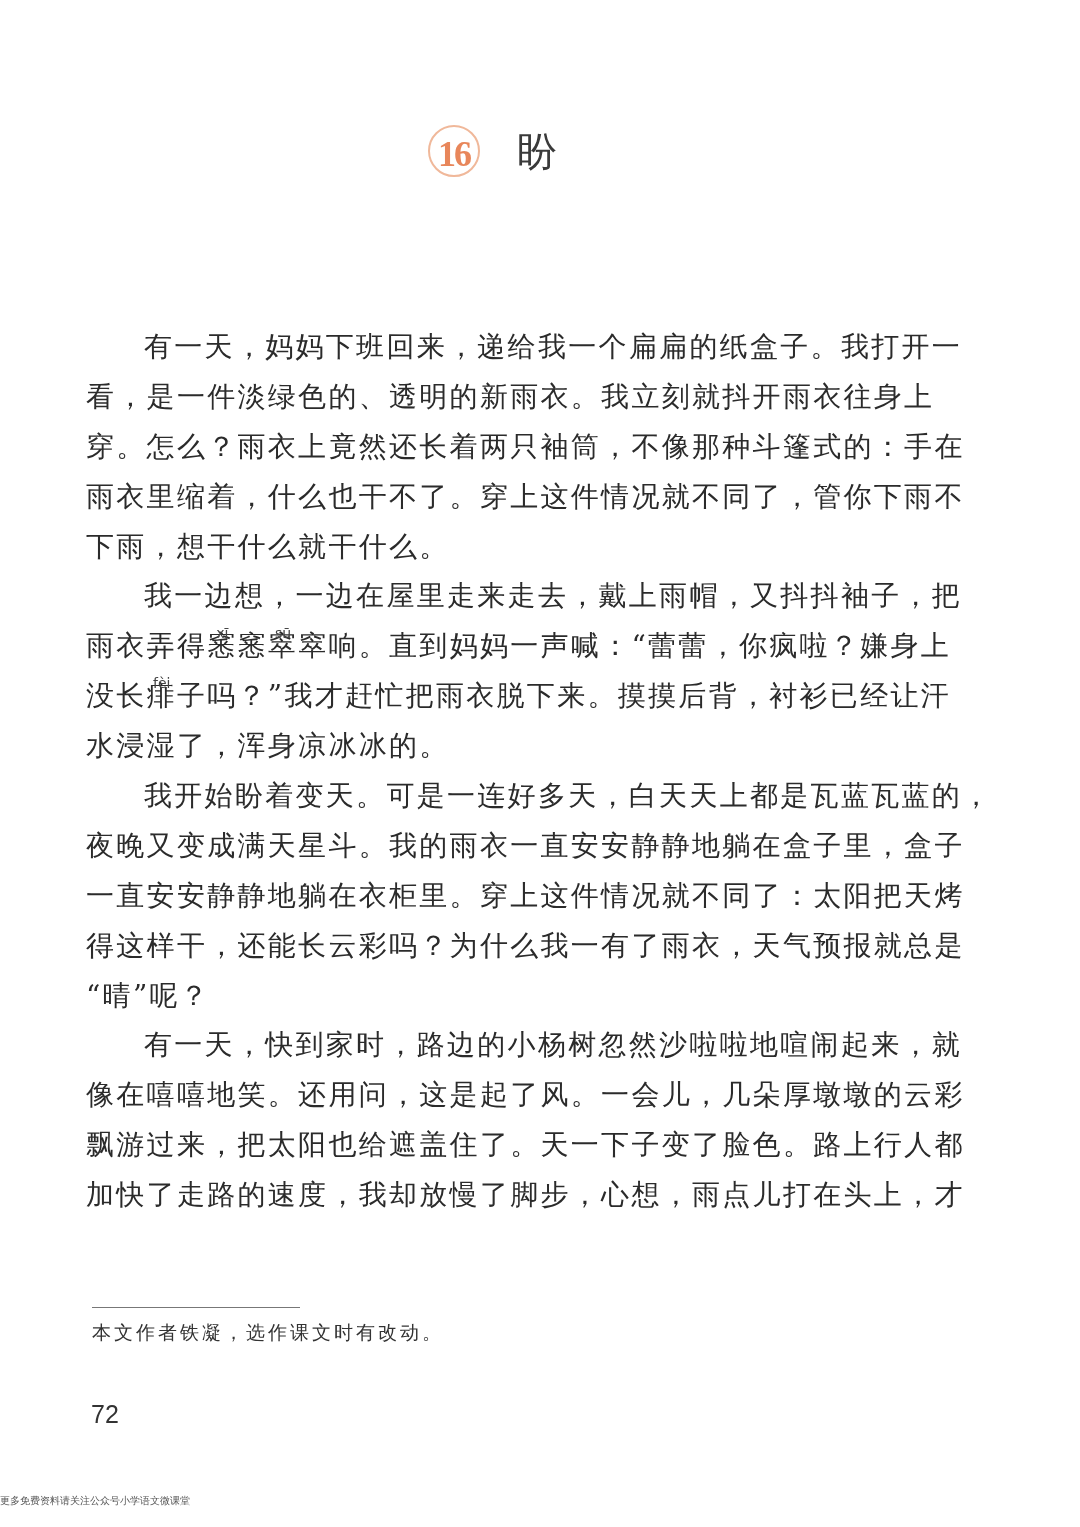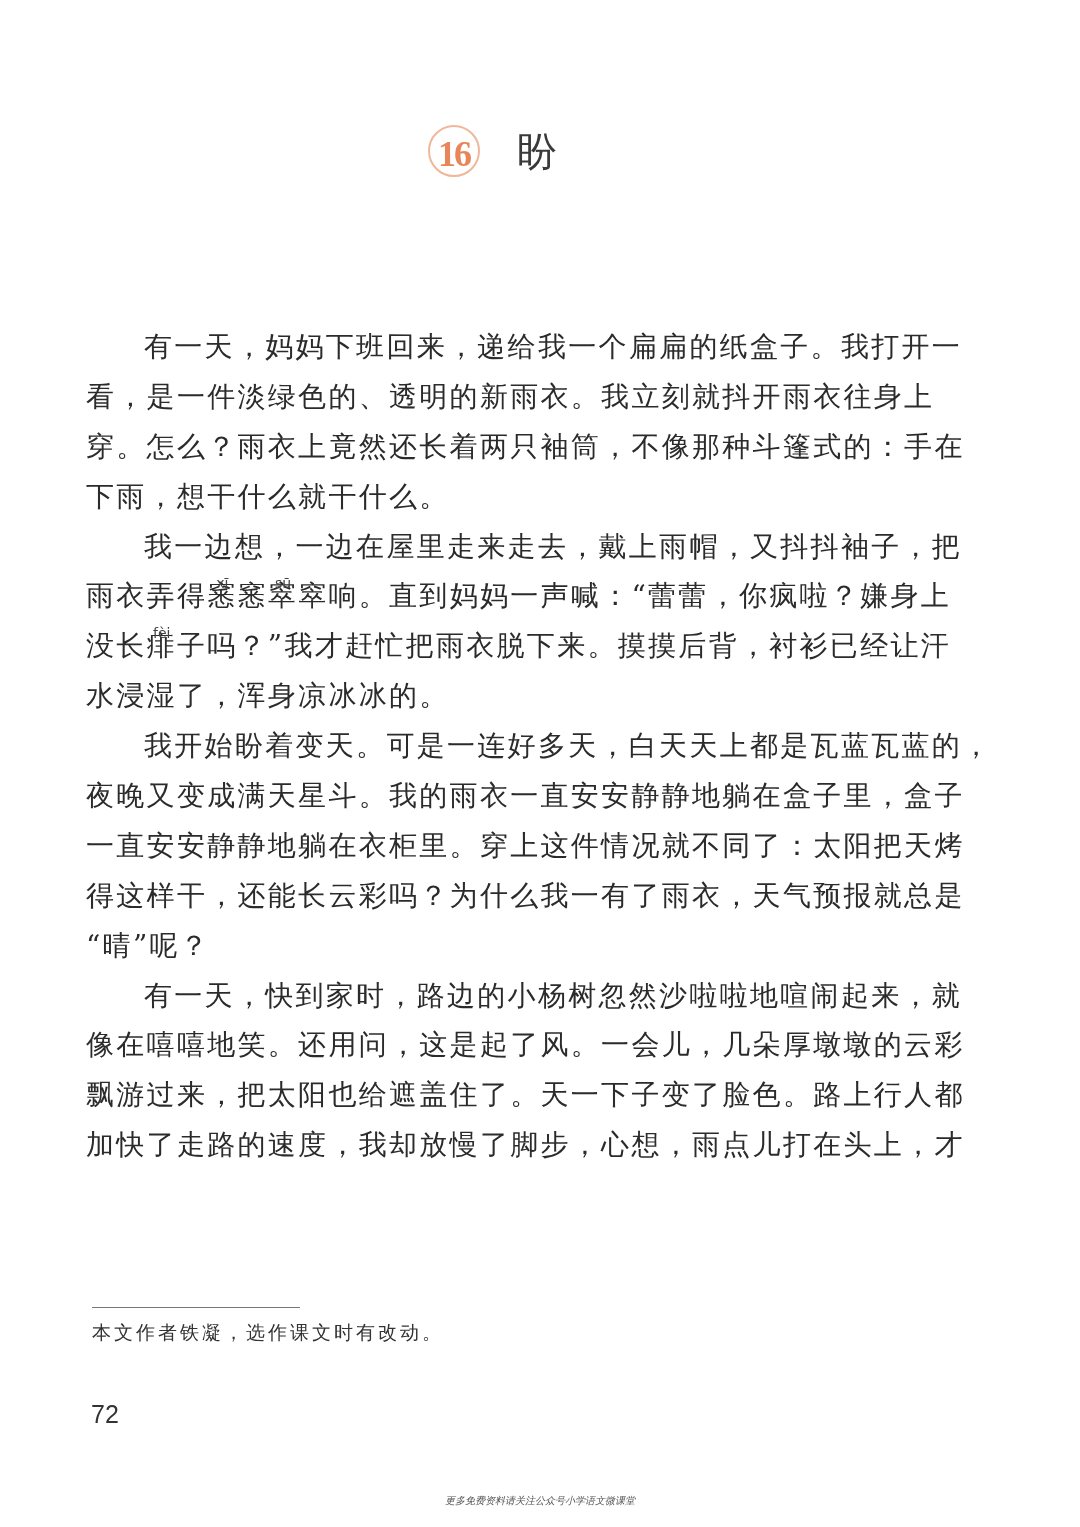--- a/index.html
+++ b/index.html
@@ -20,37 +20,38 @@
   .ruby-wrap { position: relative; display: inline-block; }
   .pinyin { position: absolute; top: -15px; left: 0; width: 100%; text-align: center;
             font-family: "DejaVu Sans", sans-serif; font-size: 14px; letter-spacing: 0;
             line-height: 14px; color: #444; margin-top: 20px; }
   .footnote-rule { position: absolute; left: 92px; top: 1307px; width: 208px; height: 0;
                    border-top: 1.5px solid #777; }
   .footnote { position: absolute; left: 92px; top: 1320px; font-size: 19px; color: #333;
               letter-spacing: 3px; }
   .page-number { position: absolute; left: 91px; top: 1400px; font-size: 25px; color: #333;
                  font-family: "Liberation Sans", sans-serif; }
-  .watermark { position: absolute; left: 0; width: 1080px; top: 1494px; text-align: center;
-               font-size: 10px; color: #555; font-family: "DejaVu Sans", sans-serif; font-style: italic; }
+  .watermark { position: absolute; left: 0; width: 1080px; top: 1494px; 
+               font-size: 10px; color: #555; font-family: "DejaVu Sans", sans-serif; }
 </style>
 </head>
 <body>
 
 <div class="title-wrap">
   <div class="lesson-badge">
     <span>16</span>
   </div>
   <div class="lesson-title">盼</div>
 </div>
 
 <div class="body-text">
   <div class="line indent">有一天，妈妈下班回来，递给我一个扁扁的纸盒子。我打开一</div>
   <div class="line">看，是一件淡绿色的、透明的新雨衣。我立刻就抖开雨衣往身上</div>
   <div class="line">穿。怎么？雨衣上竟然还长着两只袖筒，不像那种斗篷式的：手在</div>
+  <div class="line">雨衣里缩着，什么也干不了。穿上这件情况就不同了，管你下雨不</div>
   <div class="line">下雨，想干什么就干什么。</div>
   <div class="line indent">我一边想，一边在屋里走来走去，戴上雨帽，又抖抖袖子，把</div>
   <div class="line"><span>雨衣弄得</span><span class="ruby-wrap"><span class="pinyin">xī</span><span>窸</span></span><span>窸</span><span class="ruby-wrap"><span class="pinyin">sū</span><span>窣</span></span><span>窣响。直到妈妈一声喊：“蕾蕾，你疯啦？嫌身上</span></div>
   <div class="line"><span>没长</span><span class="ruby-wrap"><span class="pinyin">fèi</span><span>痱</span></span><span>子吗？”我才赶忙把雨衣脱下来。摸摸后背，衬衫已经让汗</span></div>
   <div class="line">水浸湿了，浑身凉冰冰的。</div>
   <div class="line indent">我开始盼着变天。可是一连好多天，白天天上都是瓦蓝瓦蓝的，</div>
   <div class="line">夜晚又变成满天星斗。我的雨衣一直安安静静地躺在盒子里，盒子</div>
   <div class="line">一直安安静静地躺在衣柜里。穿上这件情况就不同了：太阳把天烤</div>
   <div class="line">得这样干，还能长云彩吗？为什么我一有了雨衣，天气预报就总是</div>
   <div class="line">“晴”呢？</div>

